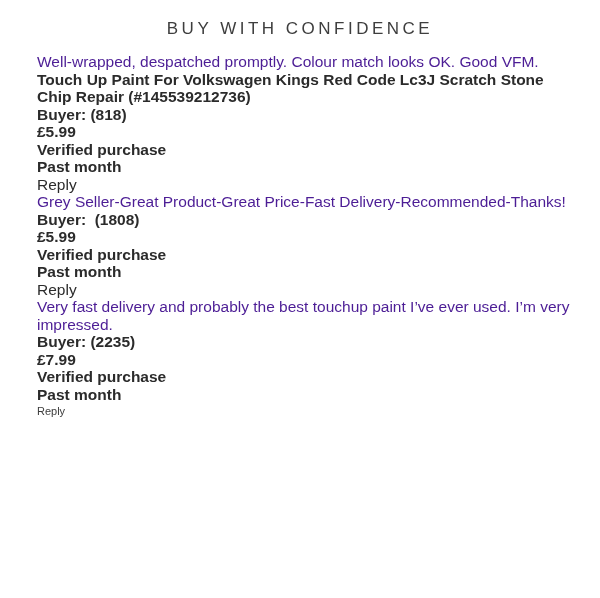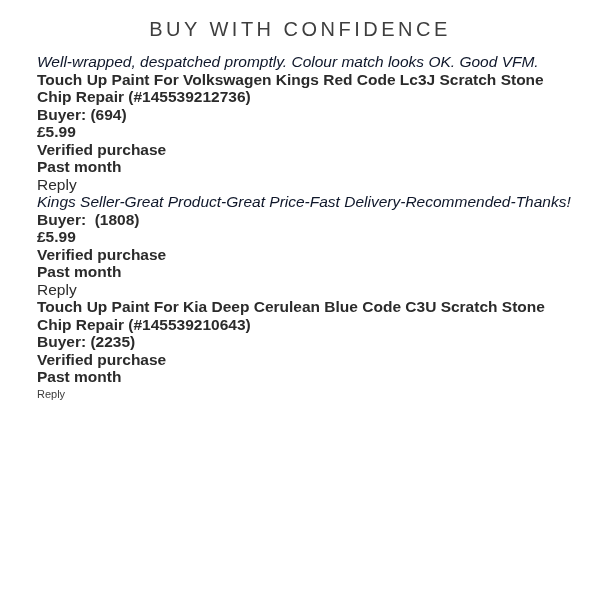--- a/index.html
+++ b/index.html
@@ -9,73 +9,74 @@
   }
   body {
     width: 600px;
     height: 598px;
     overflow: hidden;
     font-family: "Liberation Sans", sans-serif;
   }
   .page-title {
     margin: 16px 0 11px 0;
     text-align: center;
-    font-size: 20px;
+    font-size: 17px;
     line-height: 26px;
     letter-spacing: 3.5px;
     font-weight: 400;
     color: #3e3e3e;
   }
   .feedback-list {
     padding-left: 37px;
     width: 545px;
     font-size: 15.5px;
     line-height: 17.5px;
     color: #2b2b2b;
   }
   .feedback-entry { margin: 0; }
-  .comment { color: #0f172a; font-style: italic; }
+  .comment { color: #4c1d95; }
   .line { white-space: pre-wrap; font-weight: bold; }
   .reply { color: #2b2b2b; text-decoration: none; display: block; }
   .reply-small {
     font-size: 11px;
     line-height: 17.5px;
     color: #3c3c3c;
   }
 </style>
 </head>
 <body>
 
 <div>
 
   <h1 class="page-title"><span>BUY WITH CONFIDENCE</span><br></h1>
 
   <div class="feedback-list">
 
     <div class="feedback-entry">
       <div class="comment">Well-wrapped, despatched promptly. Colour match looks OK. Good VFM.</div>
       <div class="line">Touch Up Paint For Volkswagen Kings Red Code Lc3J Scratch Stone Chip Repair (#145539212736)</div>
-      <div class="line">Buyer: (694)</div>
+      <div class="line">Buyer: (818)</div>
       <div class="line">£5.99</div>
       <div class="line">Verified purchase</div>
       <div class="line">Past month</div>
       <a class="reply">Reply</a>
     </div>
 
     <div class="feedback-entry">
-      <div class="comment">Kings Seller-Great Product-Great Price-Fast Delivery-Recommended-Thanks!</div>
+      <div class="comment">Grey Seller-Great Product-Great Price-Fast Delivery-Recommended-Thanks!</div>
       <div class="line">Buyer:  (1808)</div>
       <div class="line">£5.99</div>
       <div class="line">Verified purchase</div>
       <div class="line">Past month</div>
       <a class="reply">Reply</a>
     </div>
 
     <div class="feedback-entry">
-      <div class="line">Touch Up Paint For Kia Deep Cerulean Blue Code C3U Scratch Stone Chip Repair (#145539210643)</div>
+      <div class="comment">Very fast delivery and probably the best touchup paint I’ve ever used. I’m very impressed.</div>
       <div class="line">Buyer: (2235)</div>
+      <div class="line">£7.99</div>
       <div class="line">Verified purchase</div>
       <div class="line">Past month</div>
       <a class="reply reply-small">Reply</a>
     </div>
 
   </div>
 </div>
 
 </body></html>

